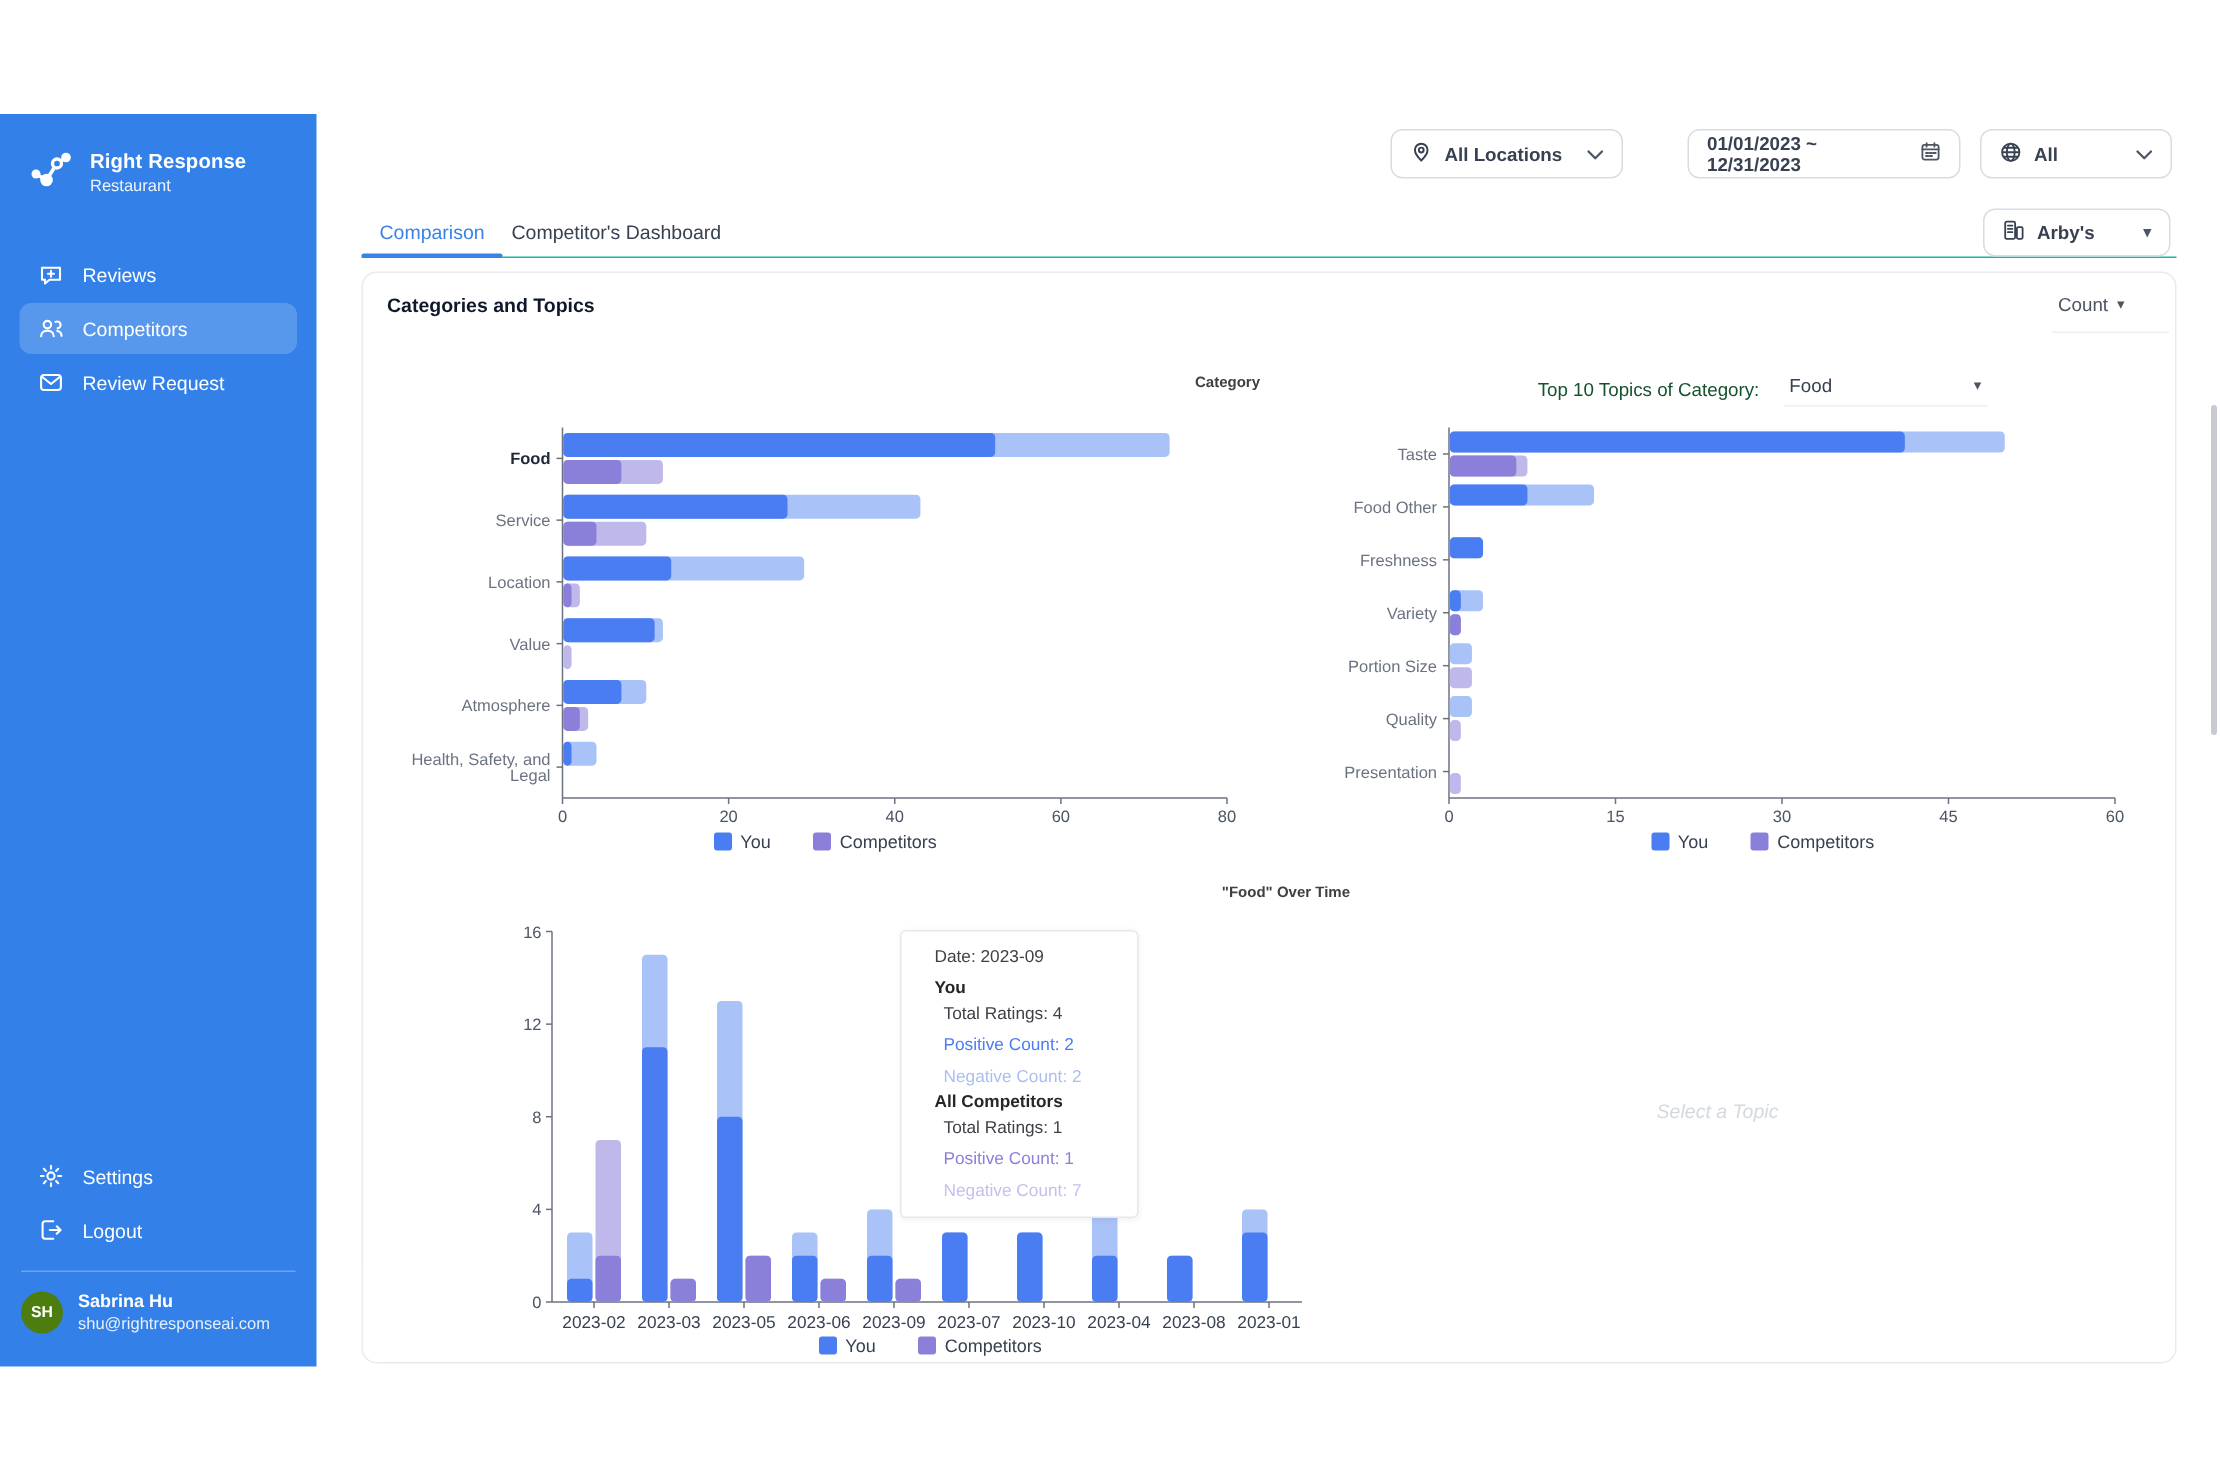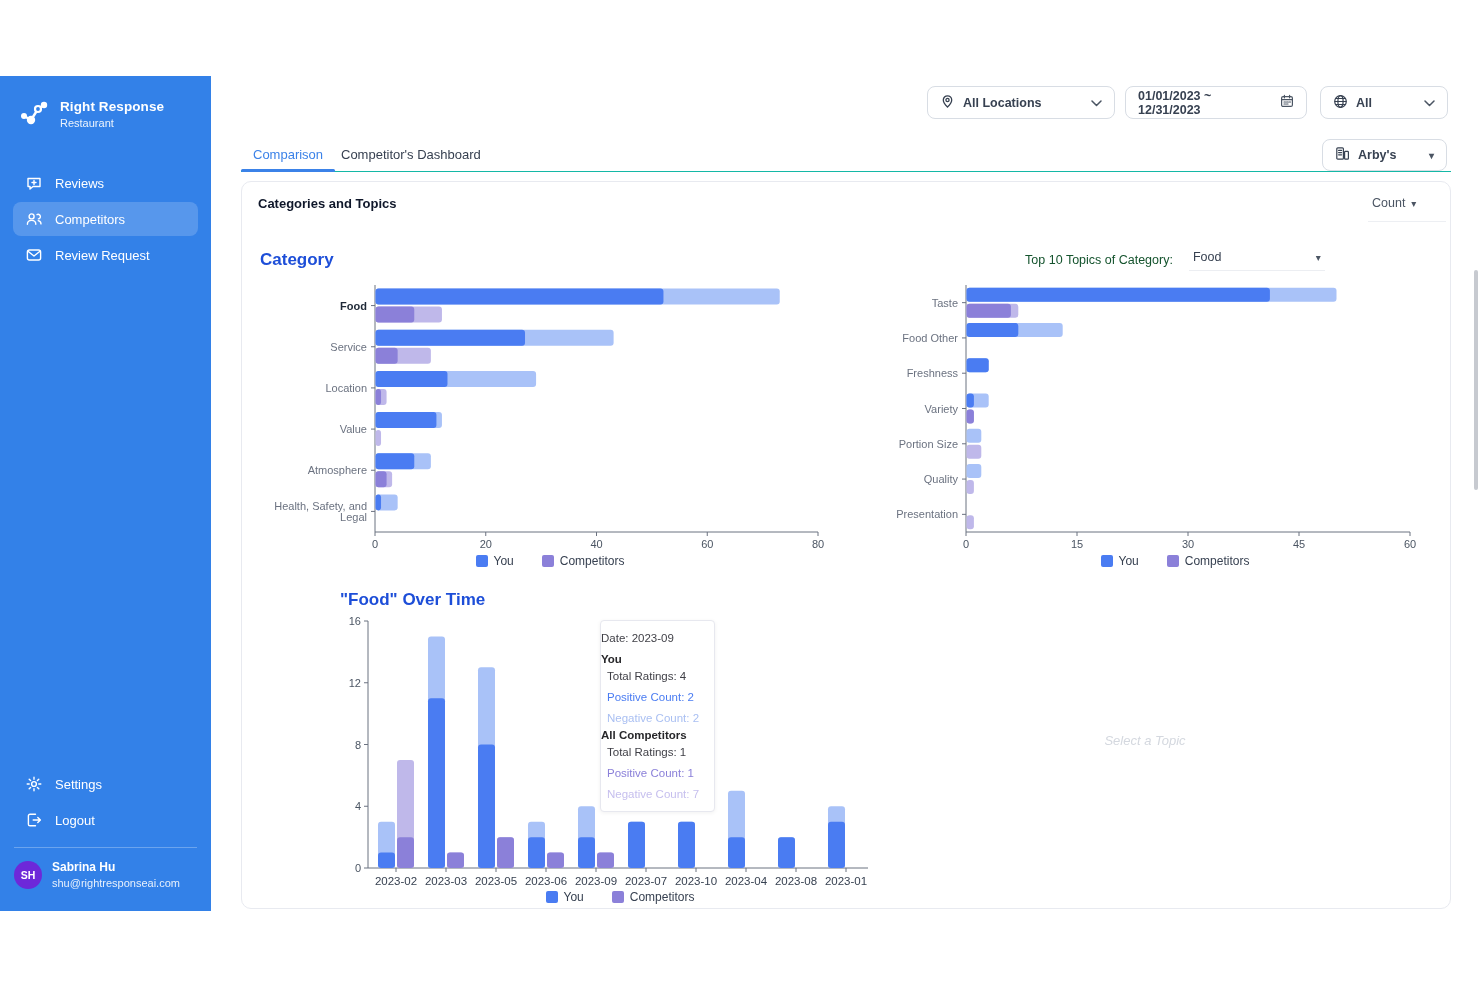--- a/index.html
+++ b/index.html
@@ -11,21 +11,21 @@
   .brand{position:absolute;left:18px;top:20px;display:flex;align-items:center;gap:10px;}
   .brand-text .t{font-size:13.5px;font-weight:bold;letter-spacing:.1px;}
   .brand-text .s{font-size:11px;opacity:.9;margin-top:3px;}
   .nav{position:absolute;left:0;top:88px;width:211px;}
   .nav-item{position:relative;margin:2px 13px;height:34px;border-radius:8px;display:flex;align-items:center;gap:12px;padding-left:12px;font-size:13px;cursor:pointer;}
   .nav-item.active{background:rgba(255,255,255,.18);}
   .nav-item .ic{width:18px;height:18px;display:flex;align-items:center;justify-content:center;}
   .side-bottom{position:absolute;left:0;top:689px;width:211px;}
   .divider{margin:10px 14px;border-top:1px solid rgba(255,255,255,.28);}
   .user{display:flex;align-items:center;gap:10px;margin:12px 14px;}
-  .avatar{width:28px;height:28px;border-radius:50%;background:#6d28d9;display:flex;align-items:center;justify-content:center;font-size:10.5px;font-weight:bold;}
+  .avatar{width:28px;height:28px;border-radius:50%;background:#4d7c0f;display:flex;align-items:center;justify-content:center;font-size:10.5px;font-weight:bold;}
   .user .n{font-size:12px;font-weight:bold;}
   .user .e{font-size:11px;opacity:.88;margin-top:3px;}
 
   
   .pill{position:absolute;height:33px;border:1px solid #d8dde4;border-radius:8px;background:#fff;display:flex;align-items:center;gap:8px;padding:0 12px;font-size:12.5px;font-weight:600;color:#374151;box-sizing:border-box;cursor:pointer;}
   .pill .grow{flex:1;}
   .caret{font-size:10px;color:#4b5563;}
 
   
   .tabsbar{position:absolute;left:241px;top:138px;width:1210px;height:33px;border-bottom:1px solid #14b8a6;}
@@ -34,33 +34,33 @@
   .tab.active::after{content:"";position:absolute;left:-12px;right:-12px;bottom:-2px;height:3px;background:#3b82e8;border-radius:2px;}
 
   
   .card{position:absolute;left:241px;top:181px;width:1210px;height:728px;border:1px solid #e8eaf0;border-radius:10px;background:#fff;box-sizing:border-box;}
   .card-title{position:absolute;left:258px;top:196px;font-size:13px;font-weight:bold;color:#0f172a;}
   .count-ctl{position:absolute;left:1372px;top:196px;font-size:12.5px;color:#4b5563;display:flex;align-items:center;gap:6px;cursor:pointer;}
   .count-underline{position:absolute;left:1368px;top:221px;width:78px;border-top:1px solid #edeff3;}
 
   
   .chart{position:absolute;}
-  .chart .ctitle{position:absolute;left:0;top:2px;width:100%;text-align:left;font-size:17px;font-weight:bold;color:#1d4ed8;}
+  .chart .ctitle{position:absolute;left:0;top:2px;width:100%;text-align:right;font-size:10px;font-weight:bold;color:#404040;}
   .chart svg{position:absolute;left:0;top:24px;}
   svg text{font-family:"Liberation Sans",sans-serif;}
   .legend{position:absolute;left:0;top:306px;width:100%;display:flex;justify-content:center;gap:28px;align-items:center;}
   .lg{display:flex;align-items:center;gap:6px;font-size:12px;color:#374151;}
   .lg em{font-style:normal;}
   .sw{width:12px;height:12px;border-radius:2px;display:inline-block;}
   .t2-row{position:absolute;left:0;top:0;width:100%;display:flex;justify-content:center;align-items:center;gap:16px;}
   .t2-label{font-size:12.5px;font-weight:normal;color:#14532d;}
   .t2-select{width:128px;display:flex;align-items:center;justify-content:space-between;font-size:12.5px;color:#374151;border-bottom:1px solid #eceef2;padding:2px 4px 6px 4px;cursor:pointer;}
 
   
-  .tooltip{position:absolute;left:600px;top:620px;width:113px;background:#fff;border:1px solid #e7e8ef;border-radius:4px;box-shadow:0 1px 4px rgba(0,0,0,.06);padding:11px 0;font-size:11.5px;color:#3f3f46;z-index:5;}
+  .tooltip{position:absolute;left:600px;top:620px;width:113px;background:#fff;border:1px solid #e7e8ef;border-radius:4px;box-shadow:0 1px 4px rgba(0,0,0,.06);padding:11px 22px;font-size:11.5px;color:#3f3f46;z-index:5;}
   .tooltip .h{font-weight:bold;color:#27272a;}
   .tooltip .ind{padding-left:6px;}
   .tt-pos-you{color:#4a7cf2;}
   .tt-neg-you{color:#a9bff2;}
   .tt-pos-comp{color:#8b80d9;}
   .tt-neg-comp{color:#c6bfee;}
   .tooltip div{margin-top:9px;}
   .tooltip div:first-child{margin-top:0;}
   .tooltip .tight{margin-top:5px;}
 
@@ -144,21 +144,21 @@
       <div class="user">
         <div class="avatar">SH</div>
         <div>
           <div class="n">Sabrina Hu</div>
           <div class="e">shu@rightresponseai.com</div>
         </div>
       </div>
     </div>
   </div>
 
-  <div class="pill" style="left:927px;top:86px;width:188px;">
+  <div class="pill" style="left:927px;top:86px;width:155px;">
     <span>
       <svg width="15" height="15" viewBox="0 0 15 15" fill="none" stroke="#374151" stroke-width="1.3">
         <path d="M7.5 1.8 a4.2 4.2 0 0 1 4.2 4.2 c0 3-4.2 7-4.2 7 s-4.2-4-4.2-7 a4.2 4.2 0 0 1 4.2-4.2 z"></path>
         <circle cx="7.5" cy="6" r="1.6"></circle>
       </svg>
     </span>
     <span class="grow">All Locations</span>
     <span>
       <svg width="11" height="7" viewBox="0 0 11 7" fill="none" stroke="#4b5563" stroke-width="1.5">
           <path d="M1 1 L5.5 5.5 L10 1" stroke-linecap="round" stroke-linejoin="round"></path>

